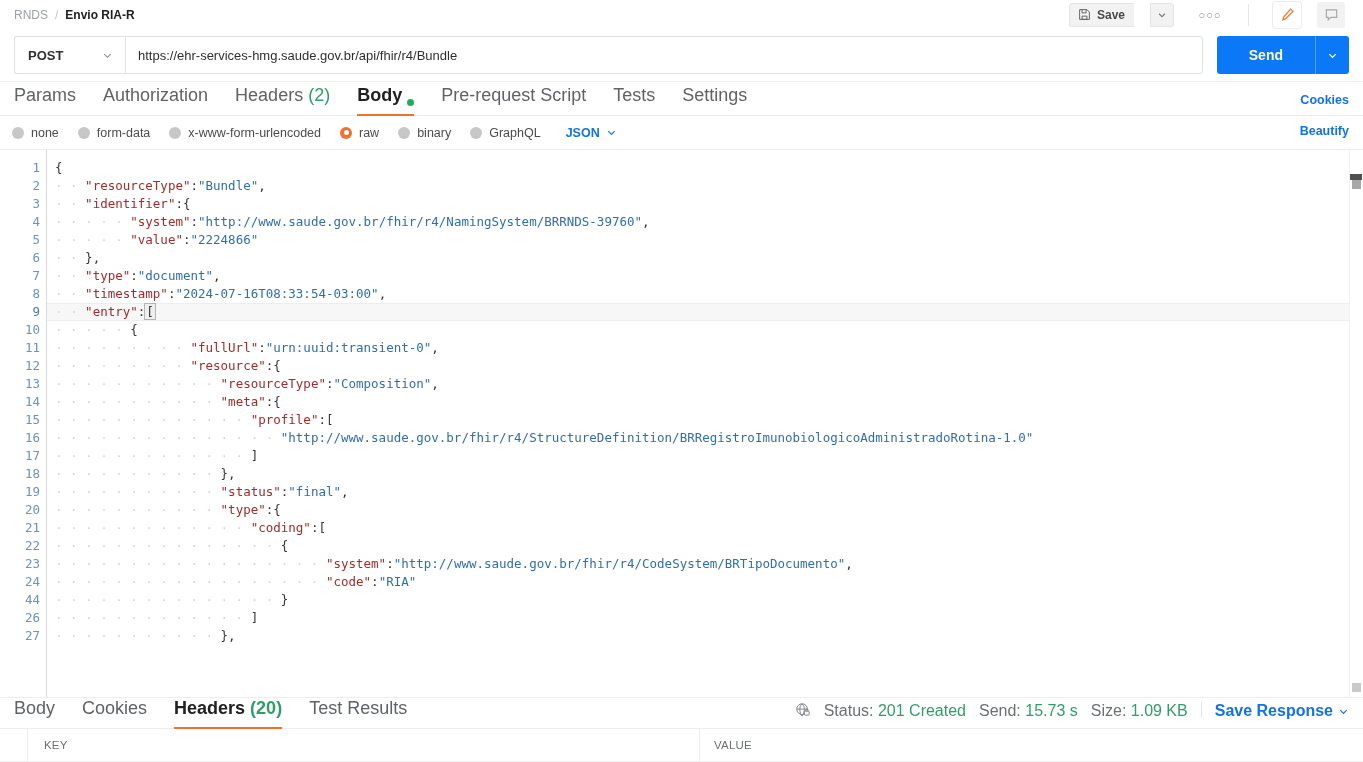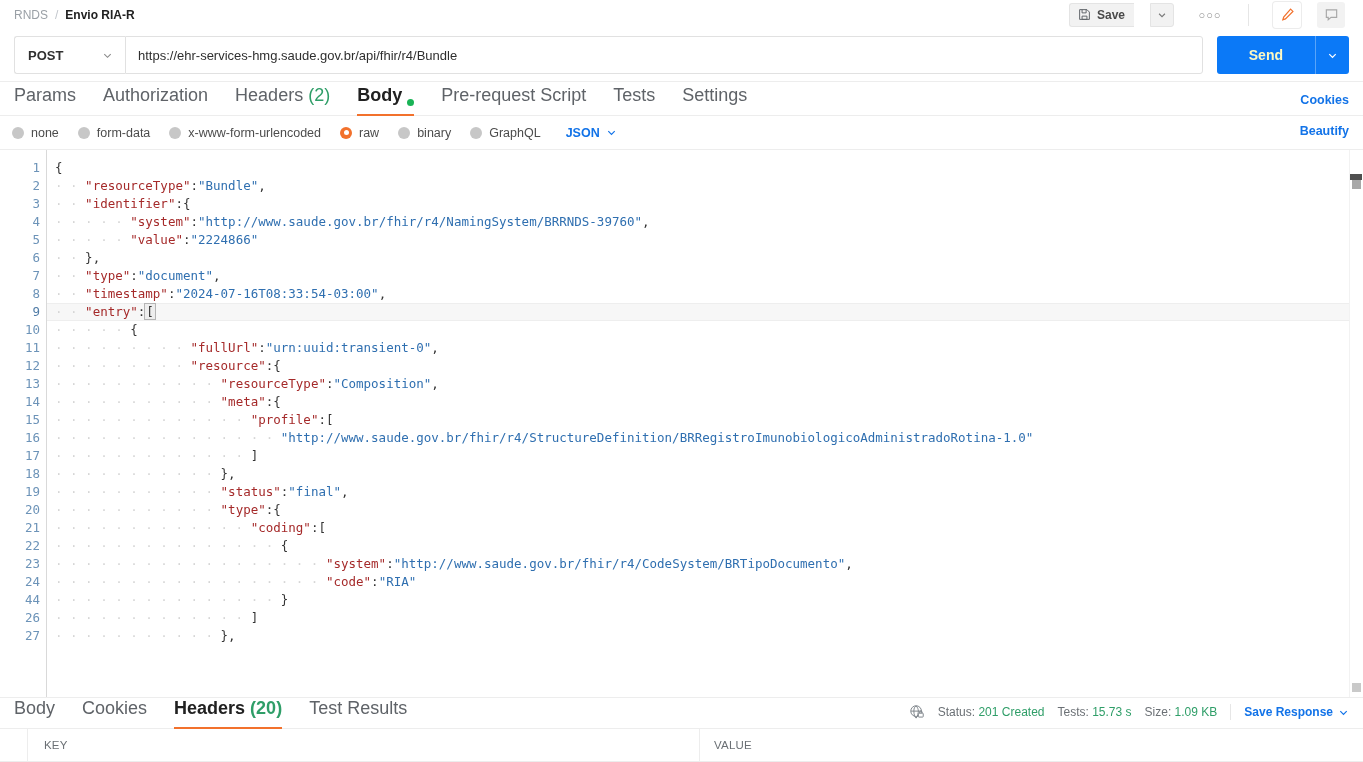--- a/index.html
+++ b/index.html
@@ -231,22 +231,22 @@
     flex: 0 0 32px;
     display: flex; align-items: flex-end;
     padding: 0 14px;
     border-top: 1px solid #ededed;
     border-bottom: 1px solid #ededed;
     position: relative;
     background: #fff;
   }
   .resp-meta {
     position: absolute; right: 14px; bottom: 8px;
-    display: flex; align-items: center; gap: 13px;
-    font-size: 12px; color: #6b7075;
+    display: flex; align-items: flex-start; gap: 13px;
+    font-size: 16px; color: #6b7075;
   }
   .resp-meta .val { color: #2f9e68; }
   .resp-meta .sep { width: 1px; height: 16px; background: #e6e6e6; }
   .resp-meta .savelink { color: #1273e8; font-weight: bold; display: flex; align-items: center; gap: 5px; cursor: pointer; }
 
   .htable { flex: 0 0 auto; background: #fff; }
   .hrow { display: flex; height: 33px; align-items: center; border-bottom: 1px solid #ededed; }
   .hrow.head { color: #6b7075; font-size: 11.5px; letter-spacing: .2px; justify-content: flex-end; }
   .hcell-spacer { width: 28px; flex: 0 0 28px; height: 33px; border-right: 1px solid #ededed; }
   .hcell-key { width: 672px; flex: 0 0 672px; padding-left: 16px; border-right: 1px solid #ededed; height: 33px; display: flex; align-items: center; gap: 7px; }
@@ -448,21 +448,21 @@
           <path d="M2.2 8h11.6M8 2.1c1.7 1.8 2.5 3.8 2.5 5.9S9.7 14 8 15.9C6.3 14 5.5 12 5.5 8S6.3 3.9 8 2.1z"></path>
           <rect x="10.5" y="10.3" width="5.5" height="4.4" rx="0.7" fill="#fff"></rect>
           <path d="M11.9 10.3V9.2a1.4 1.4 0 0 1 2.8 0v1.1"></path>
         </svg>
       </span>
       <span>
         <span>Status:</span>
         <span class="val">201 Created</span>
       </span>
       <span>
-        <span>Tests:</span>
+        <span>Send:</span>
         <span class="val">15.73 s</span>
       </span>
       <span>
         <span>Size:</span>
         <span class="val">1.09 KB</span>
       </span>
       <span class="sep"></span>
       <span class="savelink">
         <span>Save Response</span>
         <svg width="11" height="11" viewBox="0 0 12 12" fill="none" stroke="#1273e8" stroke-width="1.3">

